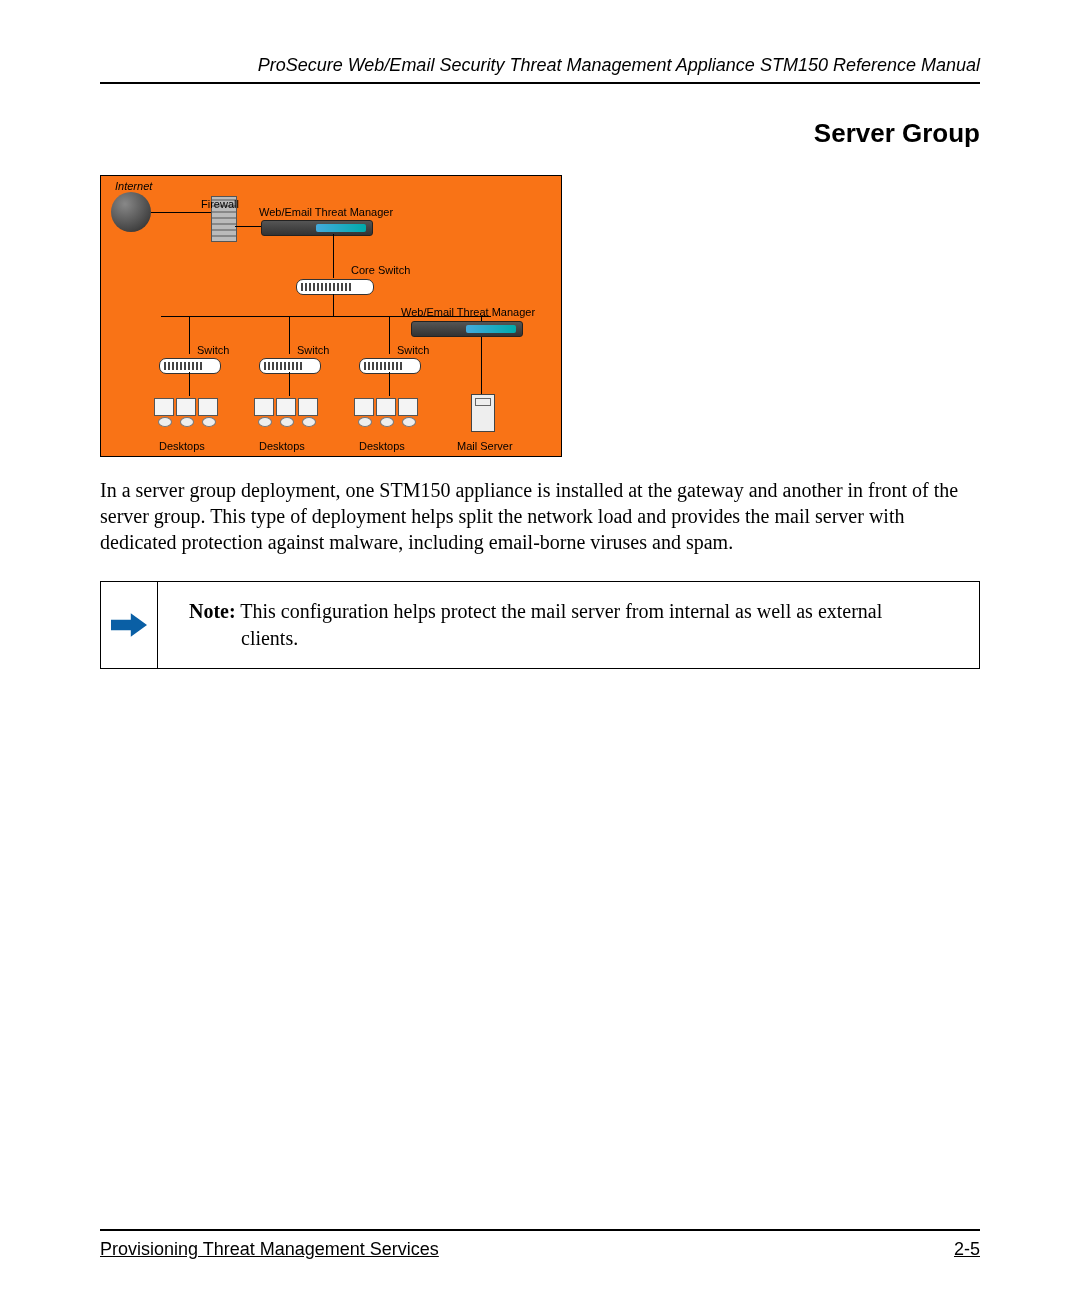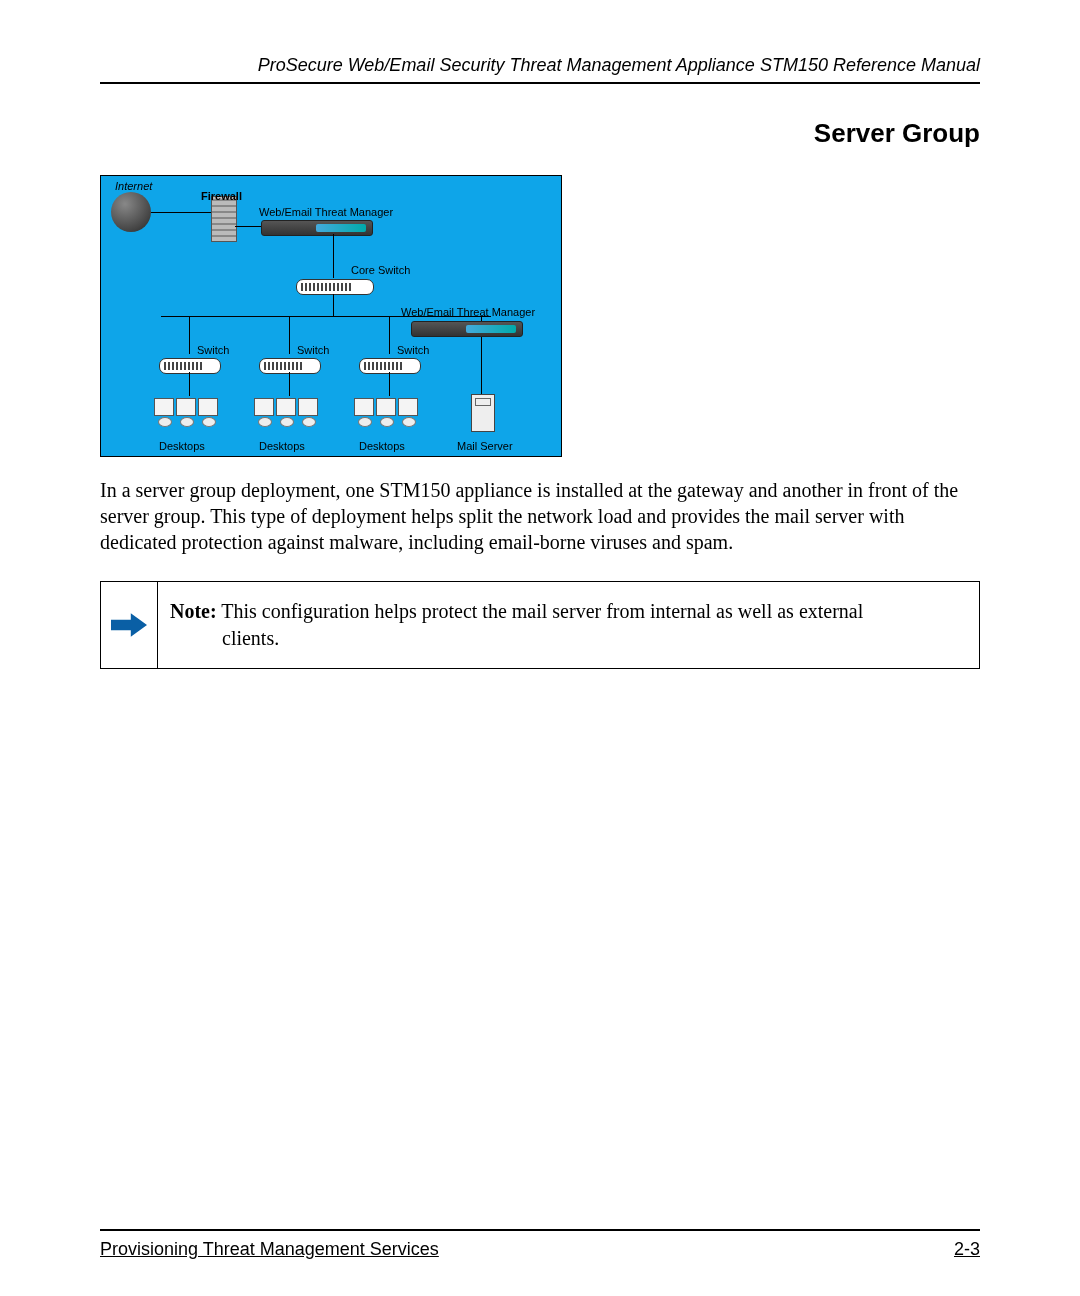--- a/index.html
+++ b/index.html
@@ -31,21 +31,21 @@
     font-size: 26px;
     margin: 0 0 26px 0;
     text-align: right;
   }
   
   .diagram {
     width: 460px;
     height: 280px;
     border: 1px solid #000;
     position: relative;
-    background: #0ea5e9;
+    background: #f97316;
     margin-bottom: 14px;
   }
   .d-label {
     position: absolute;
     font-family: "Segoe UI", Arial, sans-serif;
     font-size: 11px;
     color: #000;
     white-space: nowrap;
   }
   .d-line { position: absolute; background: #000; }
@@ -121,20 +121,21 @@
   .body-para {
     font-size: 20px;
     line-height: 1.3;
     margin-bottom: 26px;
   }
   
   .note-box {
     display: flex;
     border: 1px solid #000;
     margin-top: 10px;
+    gap: 19px;
   }
   .note-icon-cell {
     width: 56px;
     border-right: 1px solid #000;
     display: flex;
     align-items: center;
     justify-content: center;
     padding: 14px 0;
   }
   .arrow-icon {
@@ -180,21 +181,21 @@
 
   <div class="running-header">ProSecure Web/Email Security Threat Management Appliance STM150 Reference Manual</div>
 
   <h2 class="section-title">Server Group</h2>
 
   <div class="diagram">
     <div class="globe"></div>
     <div class="d-label" style="left:14px; top:4px; font-style:italic;">Internet</div>
 
     <div class="firewall"></div>
-    <div class="d-label" style="left:100px; top:14px;font-weight:bold;">Firewall</div>
+    <div class="d-label" style="left:100px; top:22px;">Firewall</div>
 
     <div class="d-label" style="left:158px; top:30px;">Web/Email Threat Manager</div>
     <div class="appliance" style="left:160px; top:44px;"></div>
 
     <div class="d-line" style="left:50px; top:36px; width:60px; height:1px;"></div>
     <div class="d-line" style="left:134px; top:50px; width:26px; height:1px;"></div>
     <div class="d-line" style="left:232px; top:58px; width:1px; height:44px;"></div>
 
     <div class="d-label" style="left:250px; top:88px;">Core Switch</div>
     <div class="coreswitch"></div>
@@ -245,17 +246,17 @@
     <div class="note-text">
       <span class="label">Note:</span><span> This configuration helps protect the mail server from internal as well as external</span>
       <span class="note-indent">clients.</span>
     </div>
   </div>
 
   <div class="footer">
     <div class="footer-rule"></div>
     <div class="footer-row">
       <span>Provisioning Threat Management Services</span>
-      <span>2-3</span>
+      <span>2-5</span>
     </div>
   </div>
 
 </div>
 
 </body></html>

